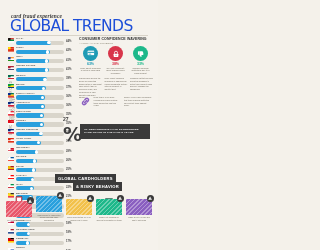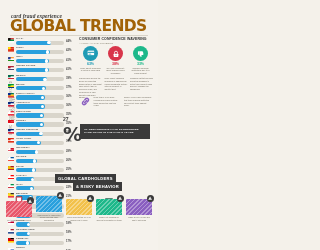--- a/index.html
+++ b/index.html
@@ -13,22 +13,22 @@
 
   
   .kicker{
     position:absolute;left:11px;top:13px;
     font-family:"Liberation Serif","DejaVu Serif",serif;
     font-style:italic;font-weight:bold;
     font-size:5.4px;letter-spacing:.1px;color:#3a3a3a;
   }
   .headline{
     position:absolute;left:10px;top:19px;
-    font-size:15.5px;line-height:15.5px;font-weight:bold;
-    letter-spacing:-.6px;color:#a16207;
+    font-size:15.5px;line-height:15.5px;font-weight:normal;
+    letter-spacing:-.6px;color:#1d4ed8;
     font-family:"DejaVu Sans",sans-serif;
   }
   .hairline{position:absolute;left:10px;top:35px;width:138px;height:1px;background:#d8d3c8;}
 
   
   .sidelabel{
     position:absolute;left:-17px;top:105px;width:60px;
     transform:rotate(-90deg);transform-origin:center;
     font-size:2.6px;letter-spacing:.25px;color:#8d8878;text-align:center;
   }

